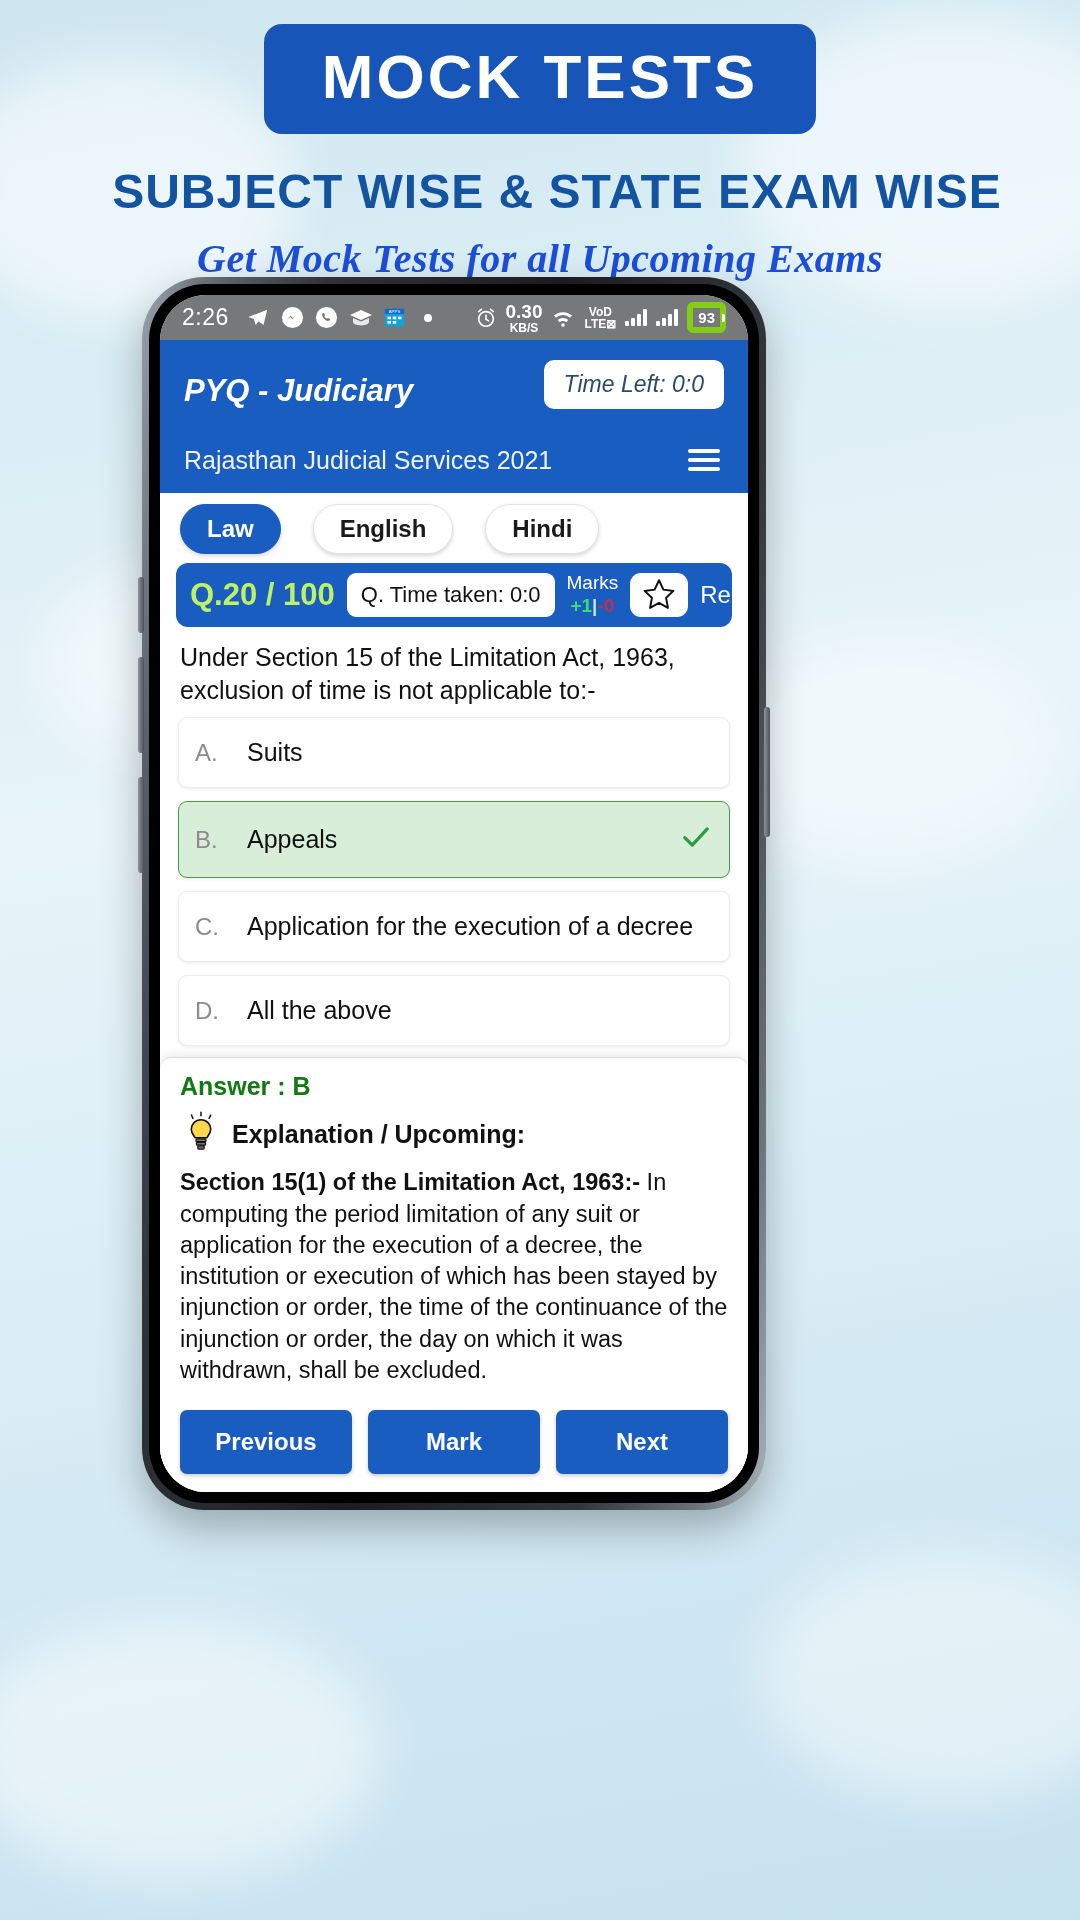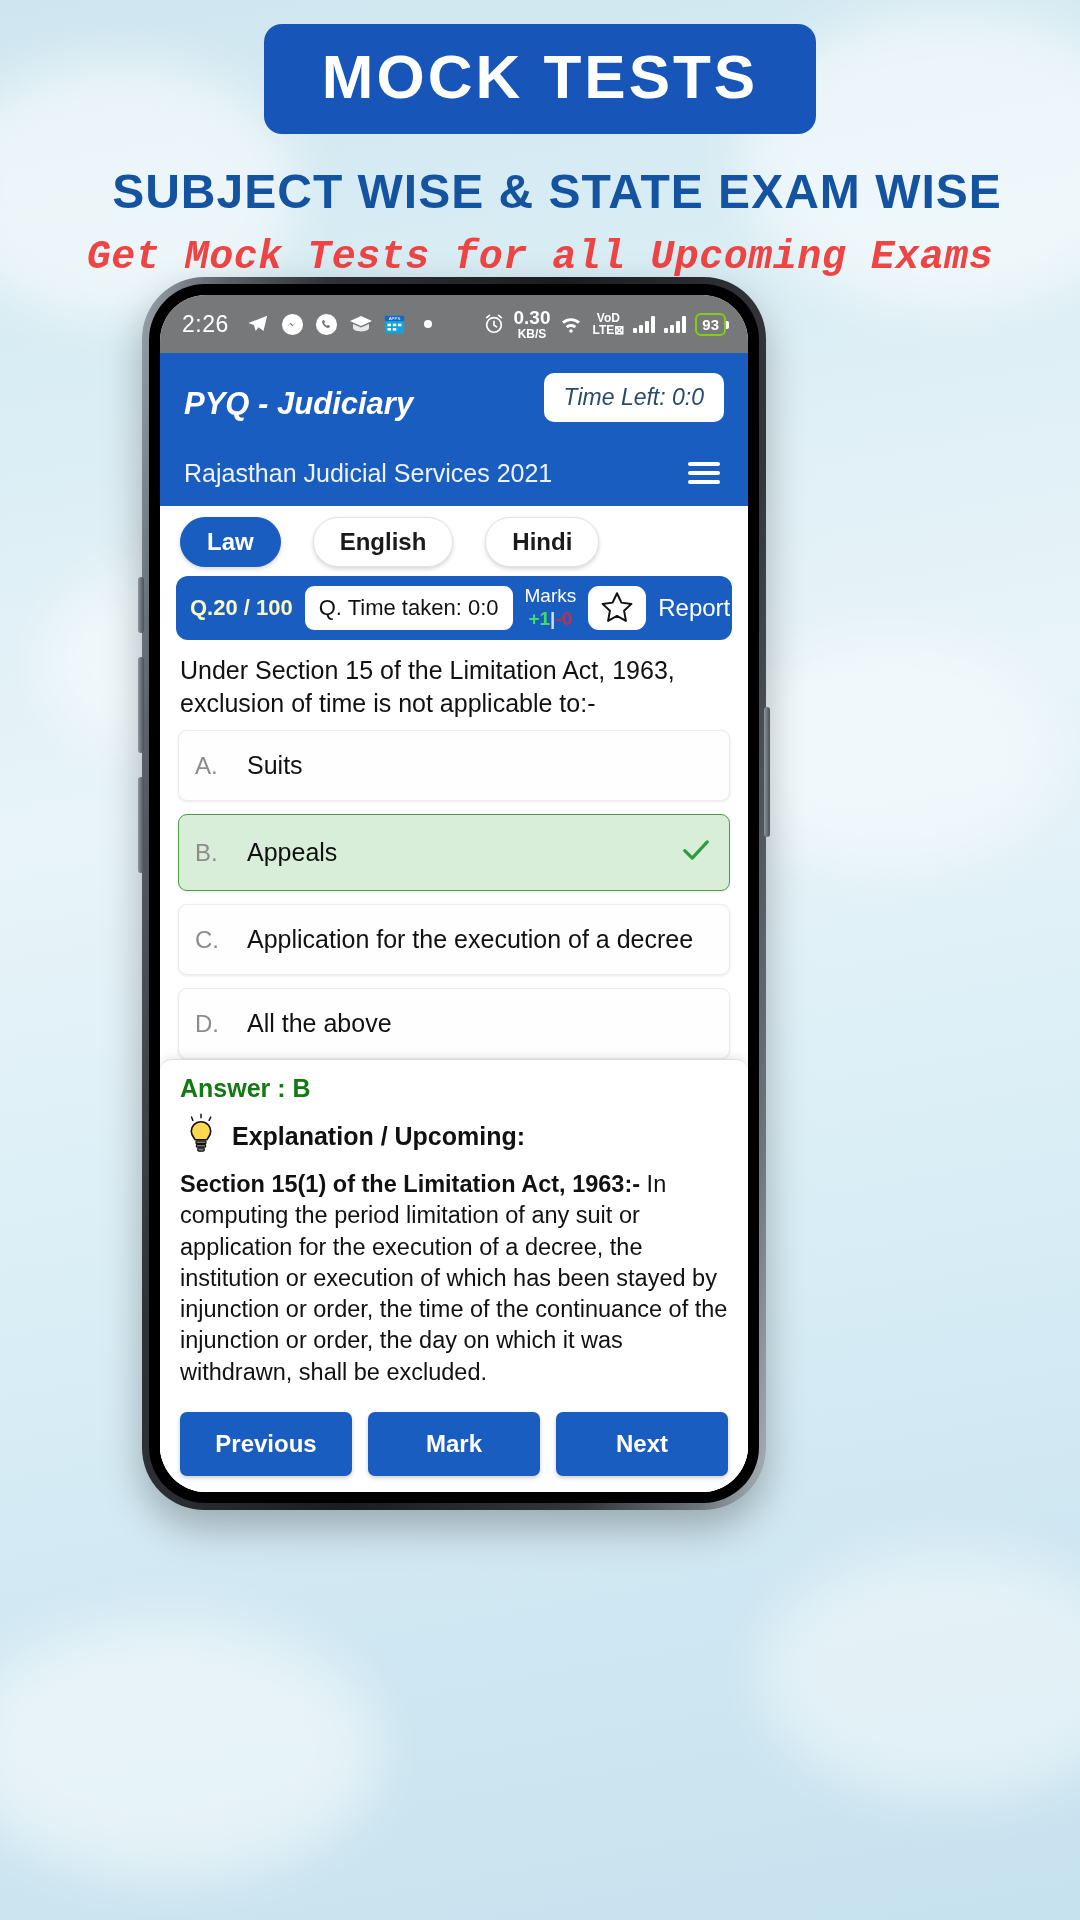--- a/index.html
+++ b/index.html
@@ -25,22 +25,22 @@
     display:inline-block; background:#1756b8; color:#fff;
     font-size:62px; font-weight:bold; letter-spacing:3px;
     padding:22px 58px 26px; border-radius:18px; margin-top:24px;
     line-height:1.0;
   }
   .subtitle {
     margin-top:30px; color:#14539f; font-size:48px; font-weight:bold;
     letter-spacing:1px; font-family:"Liberation Sans", sans-serif;margin-left:34px;
   }
   .tagline {
-    margin-top:16px; color:#ef4444; font-size:40px;
-    font-family:Liberation Mono, monospace; font-style:italic; font-weight:bold;
+    margin-top:16px; color:#1d4ed8; font-size:40px;
+    font-family:Liberation Serif, serif; font-style:italic; font-weight:bold;
     letter-spacing:.5px;
   }
 
   
   .phone {
     position:absolute; left:142px; top:277px; width:624px; height:1233px;
     border-radius:62px;
     background:linear-gradient(100deg,#9aa3ad 0%,#5b6168 10%,#2f3338 22%,#1a1d20 50%,#33373c 78%,#6c747c 92%,#aab2ba 100%);
     padding:7px;
     box-shadow:0 18px 40px rgba(0,0,0,.28);
@@ -54,38 +54,38 @@
     display:flex; flex-direction:column; position:relative;
   }
   .side-btn { position:absolute; background:linear-gradient(90deg,#8d959d,#4b5056); border-radius:3px; }
   .sb-l1{ left:-4px; top:300px; width:6px; height:56px;}
   .sb-l2{ left:-4px; top:380px; width:6px; height:96px;}
   .sb-l3{ left:-4px; top:500px; width:6px; height:96px;}
   .sb-r1{ right:-4px; top:430px; width:6px; height:130px;}
 
   
   .statusbar {
-    height:58px; background:#777879; display:flex; align-items:center;
+    height:45px; background:#777879; display:flex; align-items:center;
     padding:0 22px; color:#fff; font-size:22px; flex-shrink:0;
   }
   .sb-time{ font-size:23px; letter-spacing:.5px; }
   .sb-left-icons{ display:flex; align-items:center; gap:11px; margin-left:17px; }
   .sb-right{ margin-left:auto; display:flex; align-items:center; gap:9px; }
   .ico{ display:inline-flex; align-items:center; justify-content:center; }
   .dot-ico{ width:8px; height:8px; background:#fff; border-radius:50%; display:inline-block; margin-left:8px;}
   .netspeed{ text-align:center; line-height:1; }
   .netspeed .n1{ font-size:19px; font-weight:bold; display:block; }
   .netspeed .n2{ font-size:12px; font-weight:bold; display:block; margin-top:1px;}
   .volte{ text-align:center; line-height:1; font-size:12px; font-weight:bold; }
   .volte span{ display:block; }
   .bars{ display:flex; align-items:flex-end; gap:2px; height:17px;}
   .bars i{ width:4px; background:#fff; display:block; border-radius:1px;}
   .bars i:nth-child(1){height:5px;} .bars i:nth-child(2){height:8px;}
   .bars i:nth-child(3){height:12px;} .bars i:nth-child(4){height:17px;}
-  .batt{ border:2px solid #84cc16; border-radius:6px; padding:1px 5px; font-size:15px; font-weight:bold; position:relative;}
+  .batt{ border:6px solid #84cc16; border-radius:6px; padding:1px 5px; font-size:15px; font-weight:bold; position:relative;}
   .batt:after{ content:""; position:absolute; right:-5px; top:6px; width:3px; height:8px; background:#fff; border-radius:0 2px 2px 0;}
 
   
   .app-header{ background:#1a5dc0; padding:20px 24px 18px; flex-shrink:0; }
   .hdr-row1{ display:flex; align-items:flex-end; justify-content:space-between;font-style:italic; }
   .app-title{ color:#fff; font-size:31px; font-weight:bold; }
   .time-left{
     background:#fff; color:#2a4a6b; font-size:23px; border-radius:10px;
     padding:11px 20px; white-space:nowrap;
   }
@@ -101,21 +101,21 @@
     padding:10px 26px; font-size:24px; font-weight:bold; color:#1a1a1a;
     box-shadow:0 2px 4px rgba(0,0,0,.16);
   }
   .tab.active{ background:#1a5dc0; color:#fff; border-color:#1a5dc0; }
 
   
   .qmeta{
     margin:0 16px; background:#1a5dc0; border-radius:12px;
     display:flex; align-items:center; padding:10px 14px; gap:12px; flex-shrink:0;
   }
-  .qnum{ color:#fef9c3; font-size:22px; font-weight:bold; white-space:nowrap;text-align:center; }
+  .qnum{ color:#bef264; font-size:31px; font-weight:bold; white-space:nowrap;text-align:center; }
   .qtime{ background:#fff; border-radius:9px; padding:9px 14px; font-size:22px; color:#111; white-space:nowrap; }
   .marks{ text-align:center; line-height:1.1; }
   .marks .mlab{ color:#fff; font-size:19px; display:block; }
   .marks .mval{ font-size:19px; font-weight:bold; display:block; margin-top:2px;}
   .mval .pos{ color:#3ddc6b; } .mval .sep{ color:#cfe0f5; } .mval .neg{ color:#c0304a; }
   .star-wrap{ background:#fff; border-radius:11px; padding:5px 11px; display:flex; align-items:center;}
   .report{ color:#fff; font-size:24px; margin-left:auto; white-space:nowrap; padding-right:4px;}
 
   
   .qbody{ flex:1; display:flex; flex-direction:column; overflow:hidden; background:#fff; }

